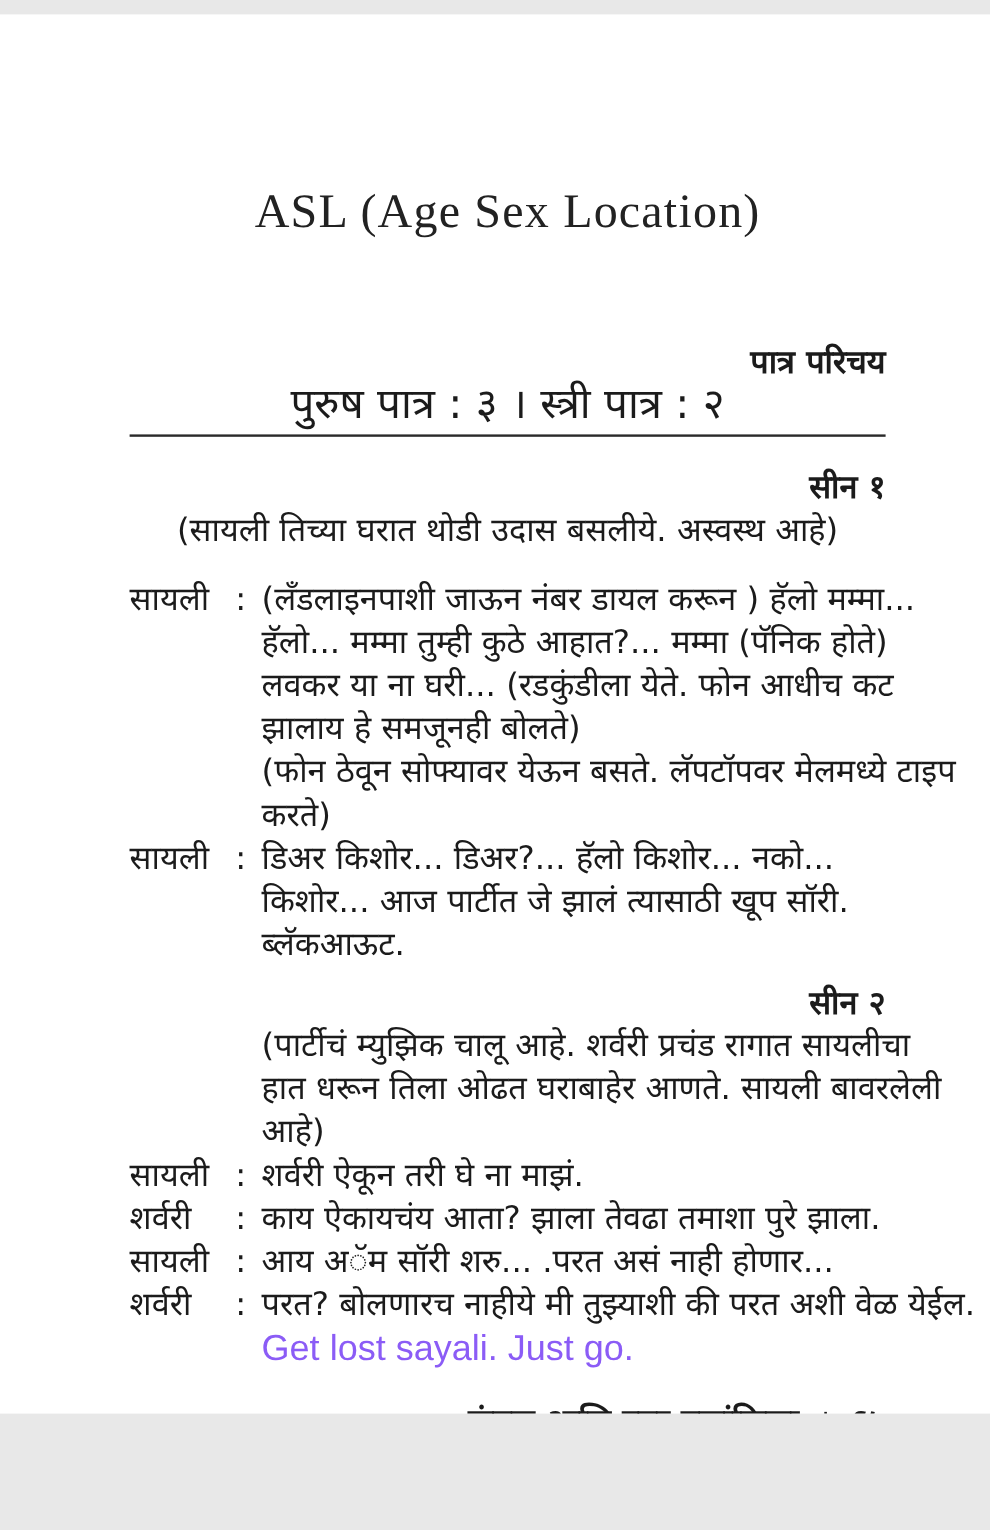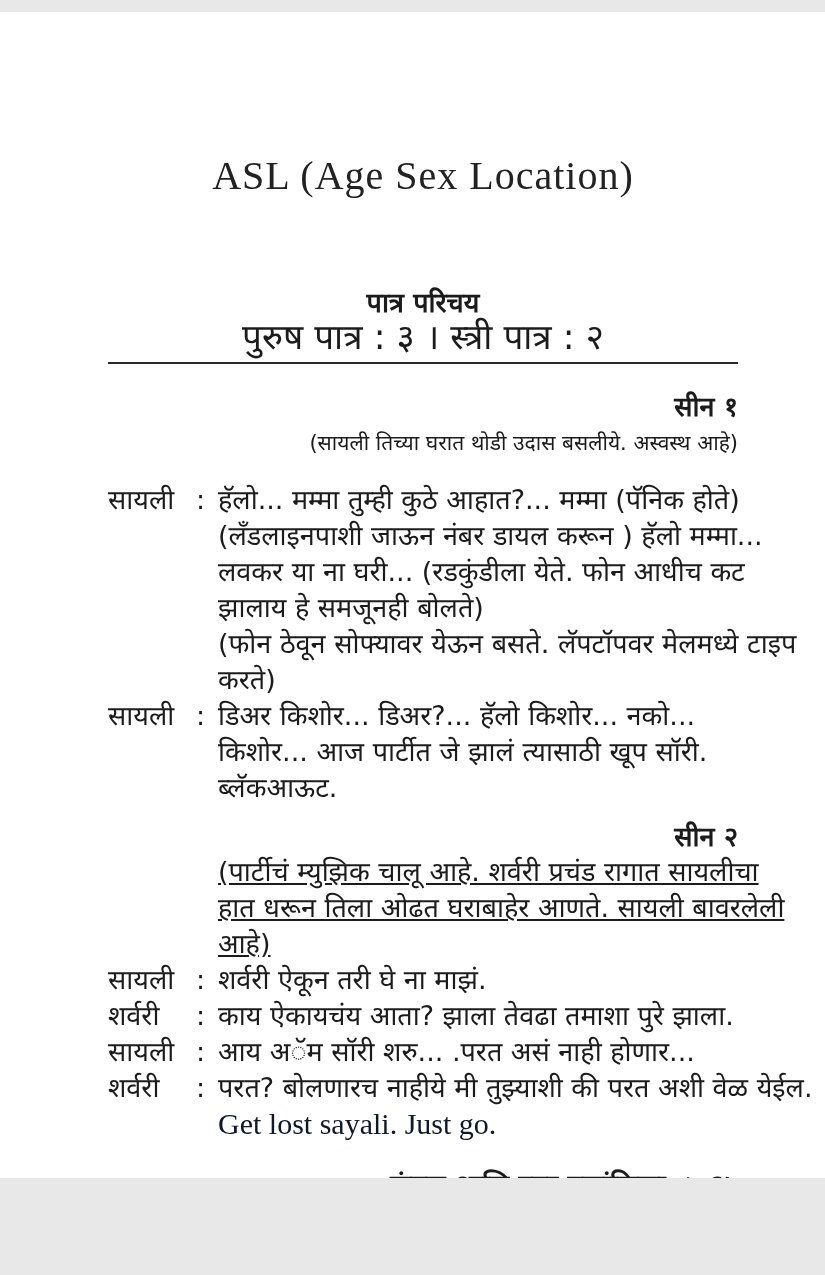--- a/index.html
+++ b/index.html
@@ -21,21 +21,21 @@
     font-family: "Liberation Serif", "DejaVu Serif", serif;
     font-weight: 400;
     font-size: 40px;
     line-height: 48px;
     letter-spacing: 1px;
     color: #222;
   }
 
   .cast-heading {
     margin-top: 86px;
-    text-align: center;
+    text-align: right;
     font-weight: bold;
     font-size: 27px;
     line-height: 34px;
   }
   .cast-line {
     text-align: center;
     font-size: 35px;
     line-height: 34px;
   }
 
@@ -49,22 +49,22 @@
     margin-top: 26px;
     text-align: right;
     font-weight: bold;
     font-size: 27px;
     line-height: 34px;
   }
   .scene-heading.s2 { margin-top: 14px; }
 
   .direction-centered {
     margin-top: 2px;
-    text-align: right;
-    font-size: 21px;
+    text-align: center;
+    font-size: 27px;
     line-height: 34px;
   }
 
   .dialogues { margin-top: 22px; }
 
   .drow {
     display: grid;
     grid-template-columns: 88px 22px 1fr;
     font-size: 27px;
     line-height: 36px;
@@ -72,27 +72,27 @@
   .speaker { white-space: nowrap; }
   .colon { text-align: left; }
   .dlines {}
   .dline { white-space: nowrap; }
 
   .indent-block {
     padding-left: 110px;
     font-size: 27px;
     line-height: 36px;
   }
-  .indent-block .dline { white-space: nowrap; text-decoration: underline; }
+  .indent-block .dline { white-space: nowrap; }
 
   .english-line {
-    font-family: Liberation Serif, serif;
+    font-family: Liberation Sans, sans-serif;
     font-size: 30px;
     line-height: 36px;
-    color: #0f172a;
+    color: #8b5cf6;
     white-space: nowrap;
   }
 
   .page-footer {
     margin-top: 26px;
     text-align: right;
     font-weight: bold;
     font-size: 27px;
     line-height: 34px;
   }
@@ -114,22 +114,22 @@
 
     <div class="scene-heading">सीन १</div>
     <div class="direction-centered">(सायली तिच्या घरात थोडी उदास बसलीये. अस्वस्थ आहे)</div>
 
     <div class="dialogues">
 
       <div class="drow">
         <div class="speaker">सायली</div>
         <div class="colon">:</div>
         <div class="dlines">
+          <div class="dline">(लँडलाइनपाशी जाऊन नंबर डायल करून ) हॅलो मम्मा...</div>
           <div class="dline">हॅलो... मम्मा तुम्ही कुठे आहात?... मम्मा (पॅनिक होते)</div>
-          <div class="dline">(लँडलाइनपाशी जाऊन नंबर डायल करून ) हॅलो मम्मा...</div>
           <div class="dline">लवकर या ना घरी... (रडकुंडीला येते. फोन आधीच कट</div>
           <div class="dline">झालाय हे समजूनही बोलते)</div>
           <div class="dline">(फोन ठेवून सोफ्यावर येऊन बसते. लॅपटॉपवर मेलमध्ये टाइप</div>
           <div class="dline">करते)</div>
         </div>
       </div>
 
       <div class="drow">
         <div class="speaker">सायली</div>
         <div class="colon">:</div>

